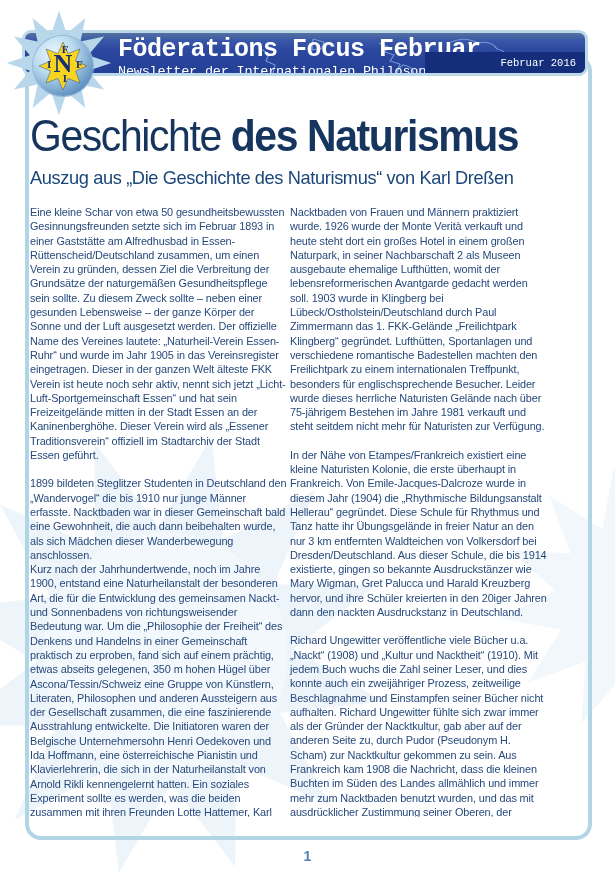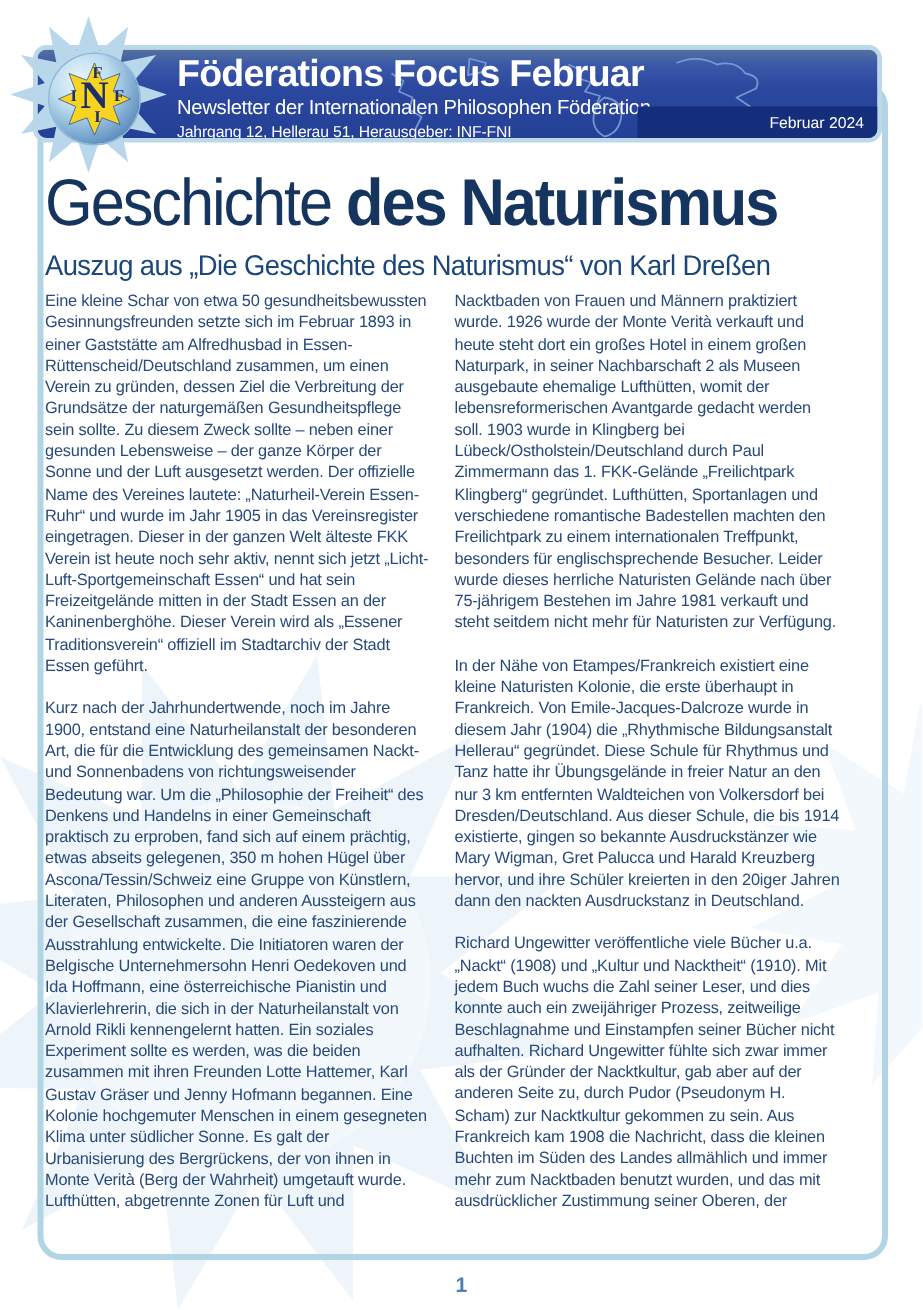--- a/index.html
+++ b/index.html
@@ -9,23 +9,23 @@
   
   .wm{position:absolute;z-index:0;opacity:.55;}
   .wm-big{left:-70px;top:420px;width:470px;height:470px;transform:rotate(12deg);opacity:.5;}
   .wm-right{left:492px;top:460px;width:280px;height:280px;transform:rotate(-8deg);opacity:.45;}
 
   
   .frame{position:absolute;left:25px;top:55px;width:567px;height:785px;box-sizing:border-box;
          border:4px solid #b2d5e6;border-radius:16px;z-index:1;background:transparent;}
 
   
-  .banner{position:absolute;left:22px;top:30px;width:566px;height:65px;box-sizing:border-box;
+  .banner{position:absolute;left:22px;top:30px;width:566px;height:46px;box-sizing:border-box;
           border:3px solid #bcd9ea;border-radius:9px;z-index:3;overflow:hidden;
-          background:linear-gradient(180deg,#54719f 0%,#3a57a8 18%,#2b479e 45%,#243f96 100%);}
+          background:linear-gradient(180deg,#54719f 0%,#3a57a8 18%,#2b479e 45%,#243f96 100%);font-family:Liberation Mono, monospace;}
   .banner .map{position:absolute;right:0;top:0;width:330px;height:59px;}
   .banner-text{position:absolute;left:93px;top:3px;color:#ffffff;}
   .banner-title{font-size:25px;font-weight:bold;letter-spacing:-0.5px;line-height:27px;}
   .banner-subtitle{font-size:13.5px;letter-spacing:-0.2px;line-height:15px;margin-top:1px;}
   .banner-meta{font-size:10.5px;letter-spacing:-0.1px;margin-top:3px;}
   .date-box{position:absolute;right:0;bottom:0;width:160px;height:21px;background:#152e7c;
             color:#ffffff;font-size:10.5px;display:flex;align-items:center;
             justify-content:flex-end;padding-right:9px;box-sizing:border-box;}
 
   
@@ -44,21 +44,21 @@
   .lt-c2{position:absolute;left:0;top:49px;width:126px;text-align:center;
          font-family:"Liberation Serif",serif;font-weight:bold;font-size:26px;color:#1b2f6e;}
 
   
   main{position:absolute;left:30px;top:112px;width:531px;z-index:2;}
   h1{margin:0;font-size:44px;line-height:48px;color:#16355e;letter-spacing:-1.5px;
      transform:scaleX(.93);transform-origin:left;white-space:nowrap;font-weight:bold;}
   h1 .light{font-weight:normal;}
   h2{margin:7px 0 0 0;font-size:19px;line-height:21px;color:#1a4679;font-weight:normal;
      letter-spacing:-0.4px;transform:scaleX(.96);transform-origin:left;white-space:nowrap;}
-  .cols{display:flex;gap:16px;margin-top:6px;height:612px;overflow:hidden;}
+  .cols{display:flex;gap:3px;margin-top:17px;height:612px;overflow:hidden;}
   .col{width:257px;}
   .col p{margin:0 0 14px 0;font-size:10.9px;line-height:14.3px;letter-spacing:-0.12px;
          color:#27497c;text-align:left;hyphens:auto;-webkit-hyphens:auto;}
   .col p.tight{margin-bottom:0;}
 
   .page-number{position:absolute;left:0;bottom:9px;width:100%;text-align:center;
                color:#4d82b4;font-weight:bold;font-size:14px;z-index:2;}
 </style>
 </head>
 <body>
@@ -86,21 +86,21 @@
         <path d="M262,42 l7,3 m8,3 l6,2"></path>
         <path d="M290,44 q9,-5 15,2 q5,6 -2,10 q-9,3 -13,-3 z"></path>
         <path d="M236,50 q6,-4 11,0"></path>
       </g>
     </svg>
     <div class="banner-text">
       <div class="banner-title">Föderations Focus Februar</div>
       <div class="banner-subtitle">Newsletter der Internationalen Philosophen Föderation</div>
       <div class="banner-meta">Jahrgang 12, Hellerau 51, Herausgeber: INF-FNI</div>
     </div>
-    <div class="date-box">Februar 2024</div>
+    <div class="date-box">Februar 2016</div>
   </header>
 
   <div class="logo-wrap">
     <svg class="logo-rays" viewBox="0 0 200 200">
       <polygon fill="#b9d7eb" points="195,100 153,114 182,148 139,139 148,182 114,153 100,195 86,153 52,182 61,139 18,148 47,114 5,100 47,86 18,52 61,61 52,18 86,47 100,5 114,47 148,18 139,61 182,52 153,86"></polygon>
     </svg>
     <div class="logo-badge"></div>
     <svg class="logo-star" viewBox="0 0 100 100">
       <polygon fill="#f6d41f" stroke="#2a4a8f" stroke-width="1" points="98,50 75,60 84,84 60,75 50,98 40,75 16,84 25,60 2,50 25,40 16,16 40,25 50,2 60,25 84,16 75,40"></polygon>
     </svg>
@@ -110,20 +110,21 @@
     <span class="logo-letter lt-r">F</span>
     <span class="logo-letter lt-b">I</span>
   </div>
 
   <main>
     <h1><span class="light">Geschichte </span><span>des Naturismus</span></h1>
     <h2>Auszug aus „Die Geschichte des Naturismus“ von Karl Dreßen</h2>
     <div class="cols">
       <div class="col">
         <p>Eine kleine Schar von etwa 50 gesundheitsbewussten Gesinnungsfreunden setzte sich im Februar 1893 in einer Gaststätte am Alfredhusbad in Essen-Rüttenscheid/Deutschland zusammen, um einen Verein zu gründen, dessen Ziel die Verbreitung der Grundsätze der naturgemäßen Gesundheitspflege sein sollte. Zu diesem Zweck sollte – neben einer gesunden Lebensweise – der ganze Körper der Sonne und der Luft ausgesetzt werden. Der offizielle Name des Vereines lautete: „Naturheil-Verein Essen-Ruhr“ und wurde im Jahr 1905 in das Vereinsregister eingetragen. Dieser in der ganzen Welt älteste FKK Verein ist heute noch sehr aktiv, nennt sich jetzt „Licht-Luft-Sportgemeinschaft Essen“ und hat sein Freizeitgelände mitten in der Stadt Essen an der Kaninenberghöhe. Dieser Verein wird als „Essener Traditionsverein“ offiziell im Stadtarchiv der Stadt Essen geführt.</p>
+        <p class="tight">1899 bildeten Steglitzer Studenten in Deutschland den „Wandervogel“ die bis 1910 nur junge Männer erfasste. Nacktbaden war in dieser Gemeinschaft bald eine Gewohnheit, die auch dann beibehalten wurde, als sich Mädchen dieser Wanderbewegung anschlossen.</p>
         <p>Kurz nach der Jahrhundertwende, noch im Jahre 1900, entstand eine Naturheilanstalt der besonderen Art, die für die Entwicklung des gemeinsamen Nackt- und Sonnenbadens von richtungsweisender Bedeutung war. Um die „Philosophie der Freiheit“ des Denkens und Handelns in einer Gemeinschaft praktisch zu erproben, fand sich auf einem prächtig, etwas abseits gelegenen, 350 m hohen Hügel über Ascona/Tessin/Schweiz eine Gruppe von Künstlern, Literaten, Philosophen und anderen Aussteigern aus der Gesellschaft zusammen, die eine faszinierende Ausstrahlung entwickelte. Die Initiatoren waren der Belgische Unternehmersohn Henri Oedekoven und Ida Hoffmann, eine österreichische Pianistin und Klavierlehrerin, die sich in der Naturheilanstalt von Arnold Rikli kennengelernt hatten. Ein soziales Experiment sollte es werden, was die beiden zusammen mit ihren Freunden Lotte Hattemer, Karl Gustav Gräser und Jenny Hofmann begannen. Eine Kolonie hochgemuter Menschen in einem gesegneten Klima unter südlicher Sonne. Es galt der Urbanisierung des Bergrückens, der von ihnen in Monte Verità (Berg der Wahrheit) umgetauft wurde. Lufthütten, abgetrennte Zonen für Luft und Sonnenbäder wurden errichtet in denen erstmals in der neueren Zeit das gemeinsame</p>
       </div>
       <div class="col">
         <p>Nacktbaden von Frauen und Männern praktiziert wurde. 1926 wurde der Monte Verità verkauft und heute steht dort ein großes Hotel in einem großen Naturpark, in seiner Nachbarschaft 2 als Museen ausgebaute ehemalige Lufthütten, womit der lebensreformerischen Avantgarde gedacht werden soll. 1903 wurde in Klingberg bei Lübeck/Ostholstein/Deutschland durch Paul Zimmermann das 1. FKK-Gelände „Freilichtpark Klingberg“ gegründet. Lufthütten, Sportanlagen und verschiedene romantische Badestellen machten den Freilichtpark zu einem internationalen Treffpunkt, besonders für englischsprechende Besucher. Leider wurde dieses herrliche Naturisten Gelände nach über 75-jährigem Bestehen im Jahre 1981 verkauft und steht seitdem nicht mehr für Naturisten zur Verfügung.</p>
         <p>In der Nähe von Etampes/Frankreich existiert eine kleine Naturisten Kolonie, die erste überhaupt in Frankreich. Von Emile-Jacques-Dalcroze wurde in diesem Jahr (1904) die „Rhythmische Bildungsanstalt Hellerau“ gegründet. Diese Schule für Rhythmus und Tanz hatte ihr Übungsgelände in freier Natur an den nur 3 km entfernten Waldteichen von Volkersdorf bei Dresden/Deutschland. Aus dieser Schule, die bis 1914 existierte, gingen so bekannte Ausdruckstänzer wie Mary Wigman, Gret Palucca und Harald Kreuzberg hervor, und ihre Schüler kreierten in den 20iger Jahren dann den nackten Ausdruckstanz in Deutschland.</p>
         <p>Richard Ungewitter veröffentliche viele Bücher u.a. „Nackt“ (1908) und „Kultur und Nacktheit“ (1910). Mit jedem Buch wuchs die Zahl seiner Leser, und dies konnte auch ein zweijähriger Prozess, zeitweilige Beschlagnahme und Einstampfen seiner Bücher nicht aufhalten. Richard Ungewitter fühlte sich zwar immer als der Gründer der Nacktkultur, gab aber auf der anderen Seite zu, durch Pudor (Pseudonym H. Scham) zur Nacktkultur gekommen zu sein. Aus Frankreich kam 1908 die Nachricht, dass die kleinen Buchten im Süden des Landes allmählich und immer mehr zum Nacktbaden benutzt wurden, und das mit ausdrücklicher Zustimmung seiner Oberen, der katholischen Diözese Marseille.</p>
 
       </div>
     </div>
   </main>

